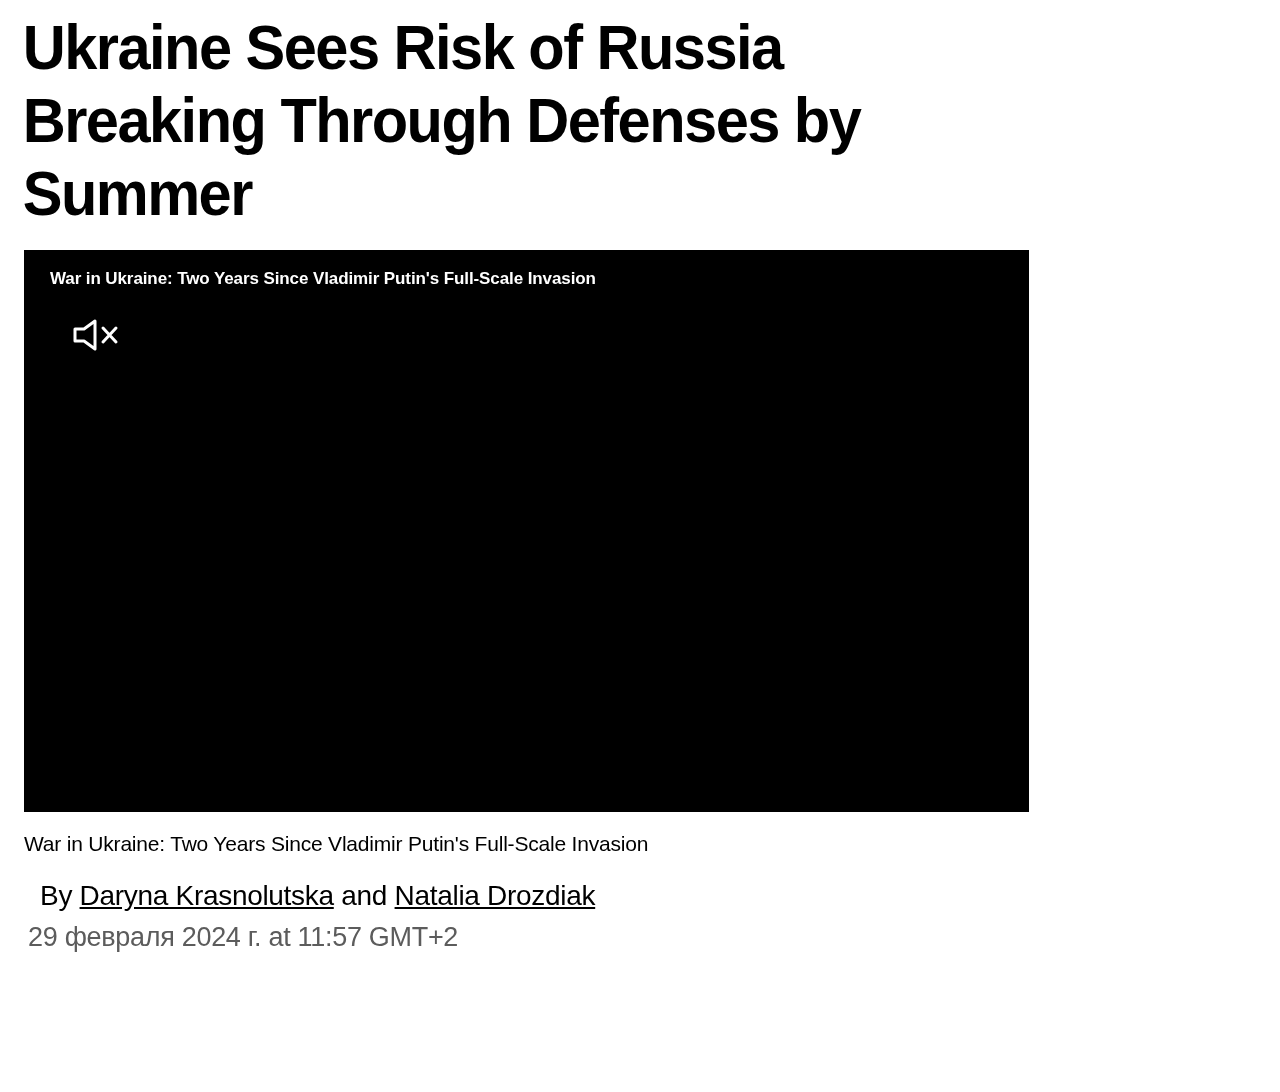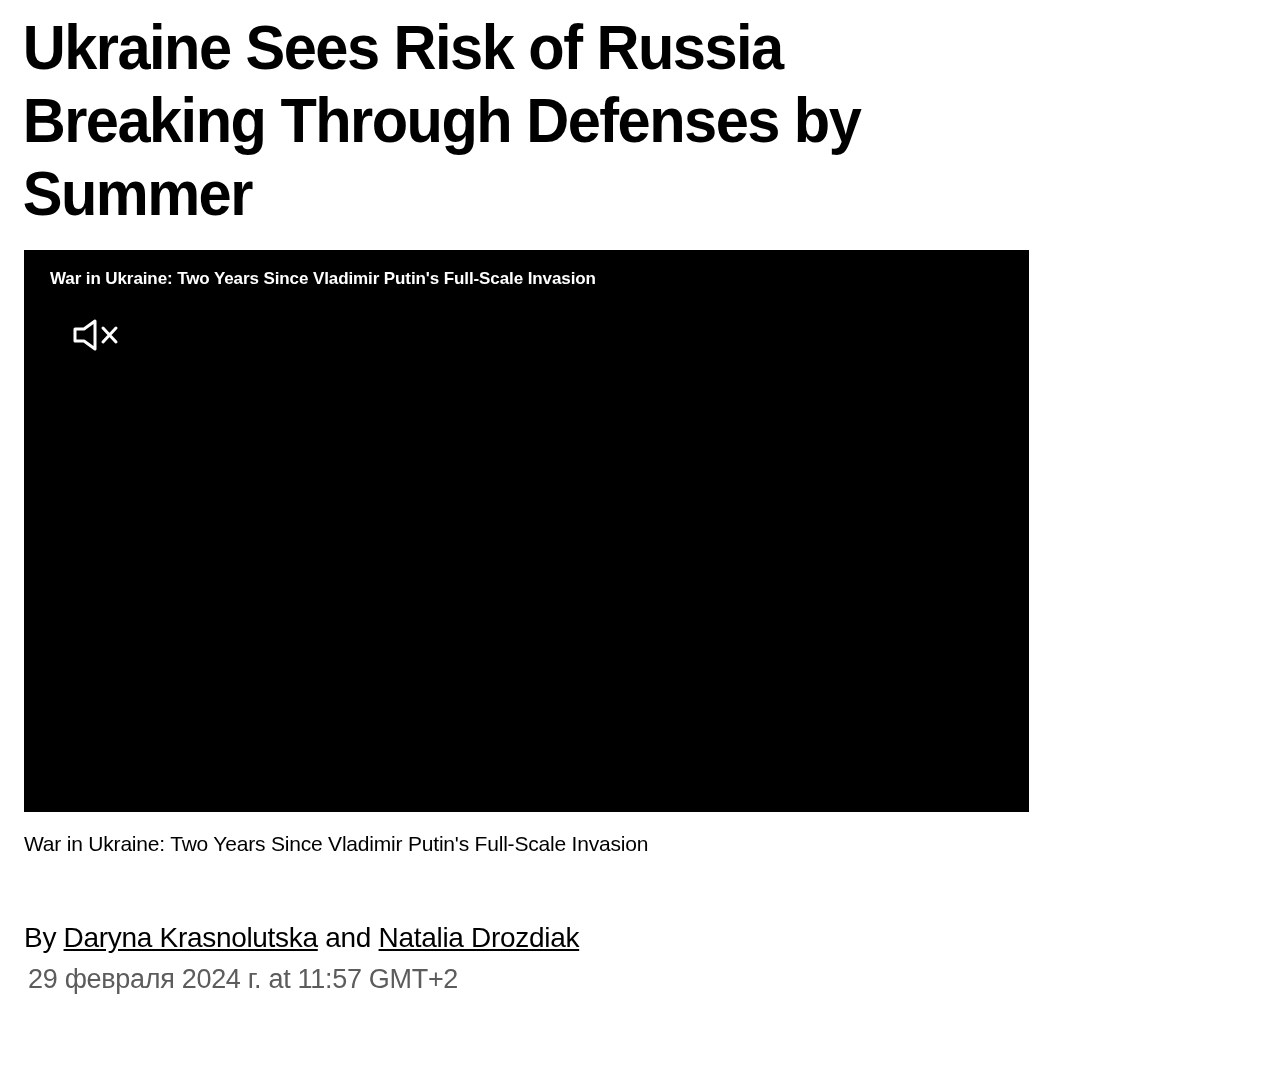--- a/index.html
+++ b/index.html
@@ -100,22 +100,22 @@
     padding: 0 24px;
     margin-top: 18px;
     font-size: 21px;
     line-height: 28px;
     color: #000000;
     letter-spacing: -0.2px;
   }
 
   
   .byline {
-    padding: 0 24px;
-    margin-top: 62px;
+    padding: 0 40px;
+    margin-top: 20px;
     font-size: 28px;
     line-height: 36px;
     color: #000000;
     letter-spacing: -0.3px;
   }
   .byline a,
   .byline .author-link {
     color: #000000;
     text-decoration: underline;
     text-underline-offset: 2px;

